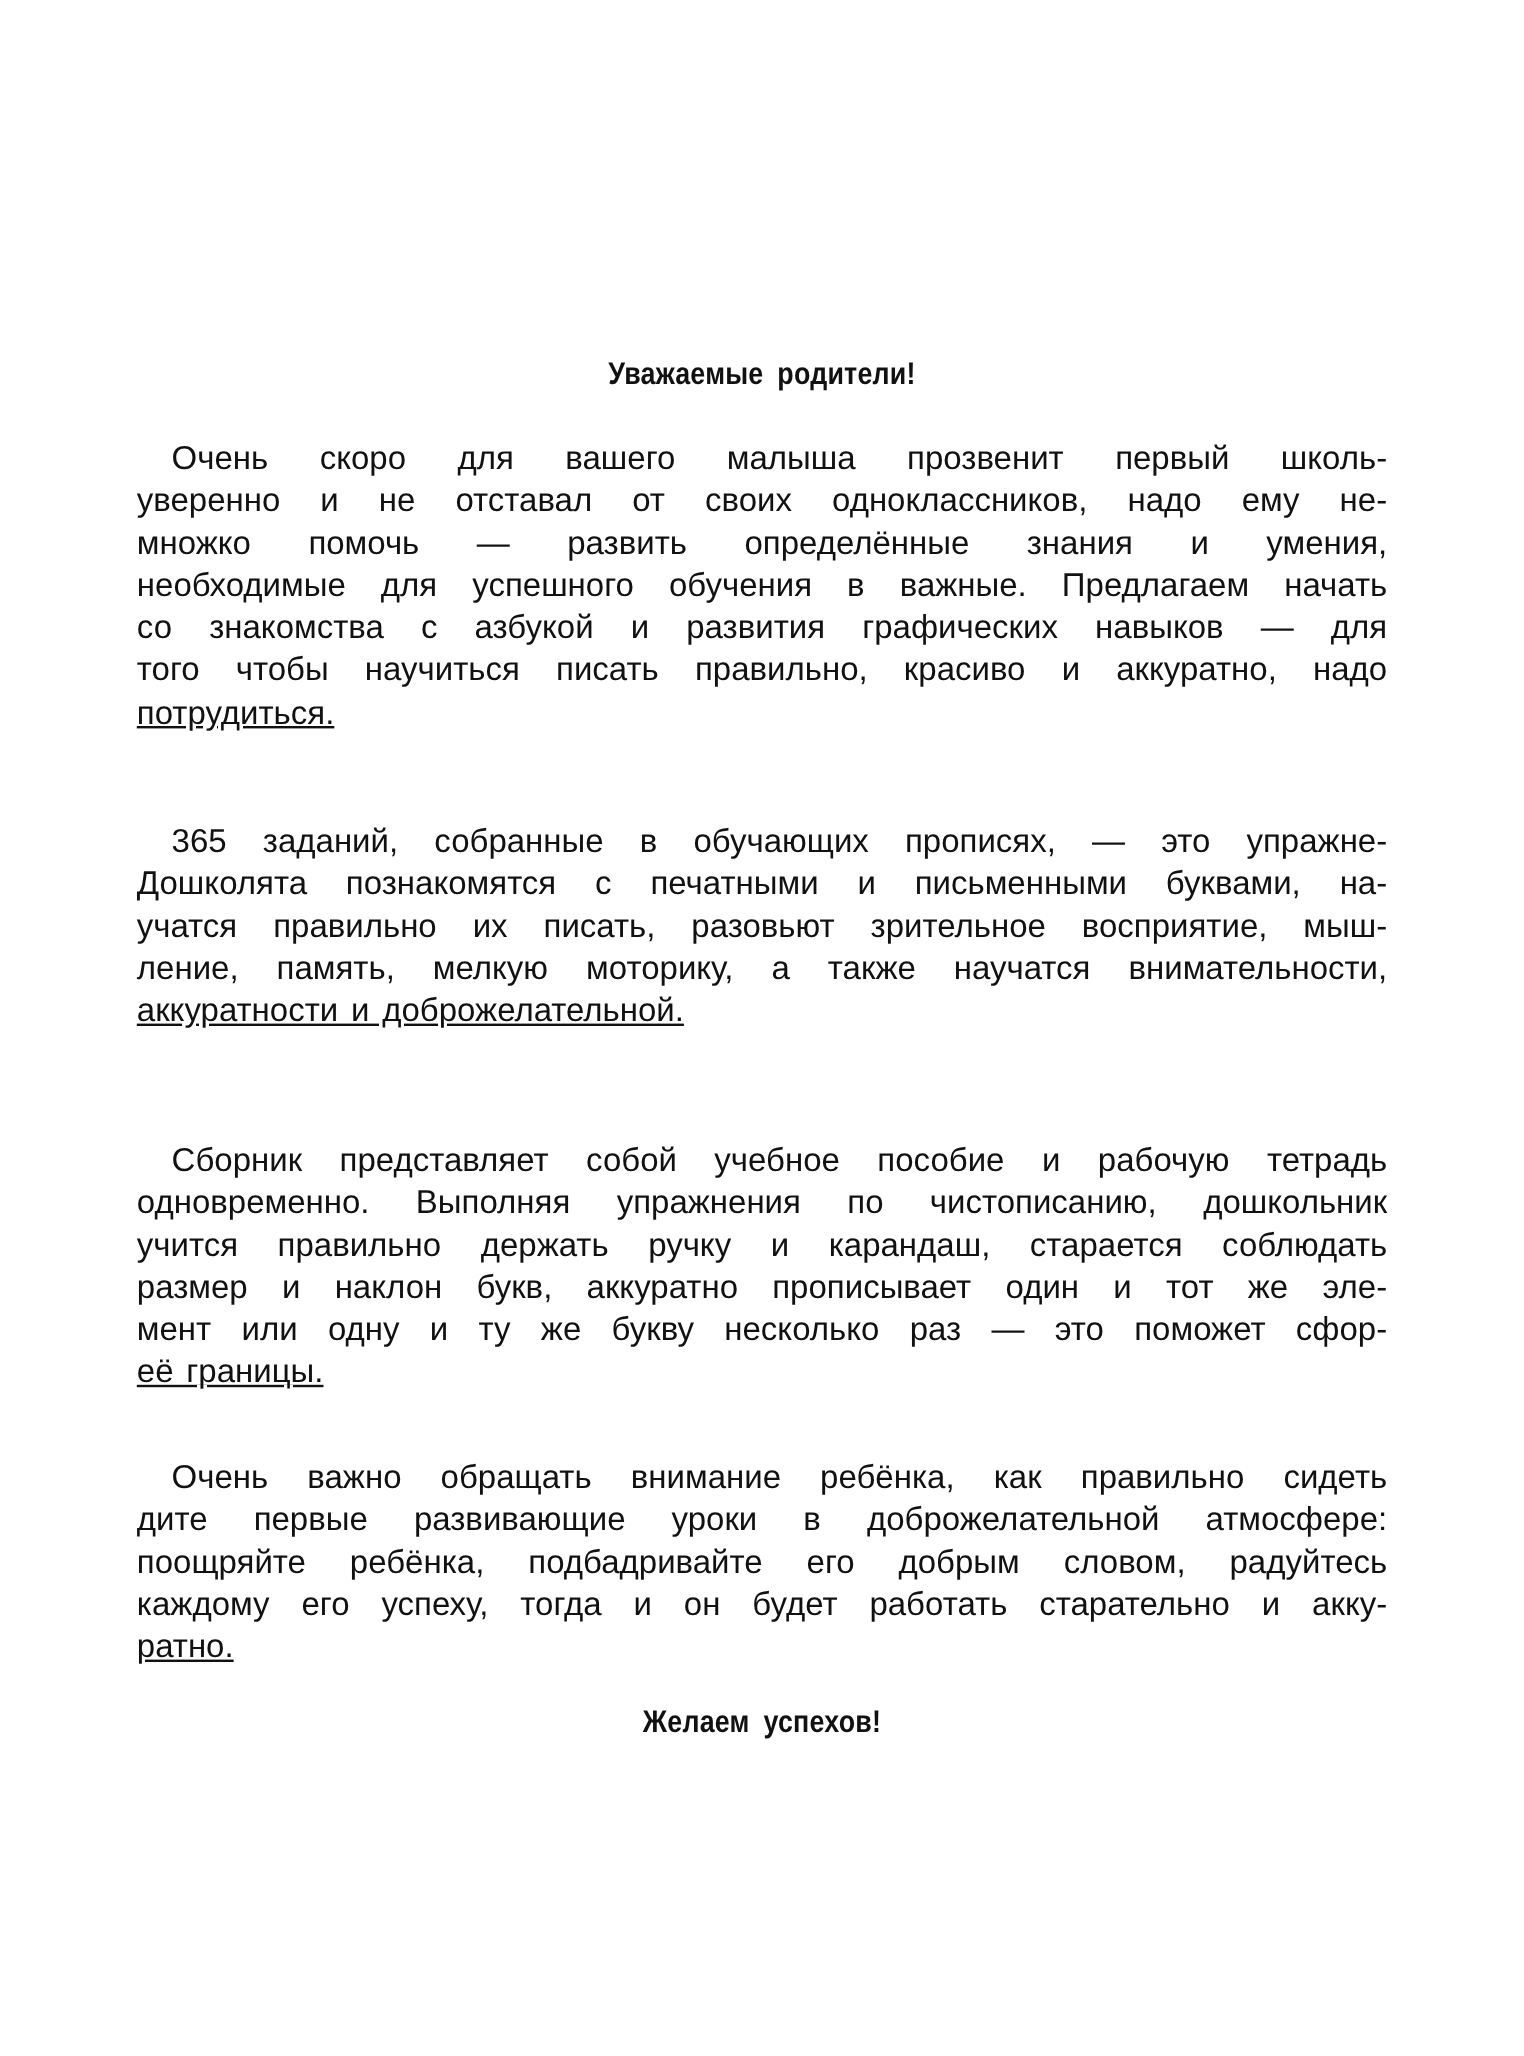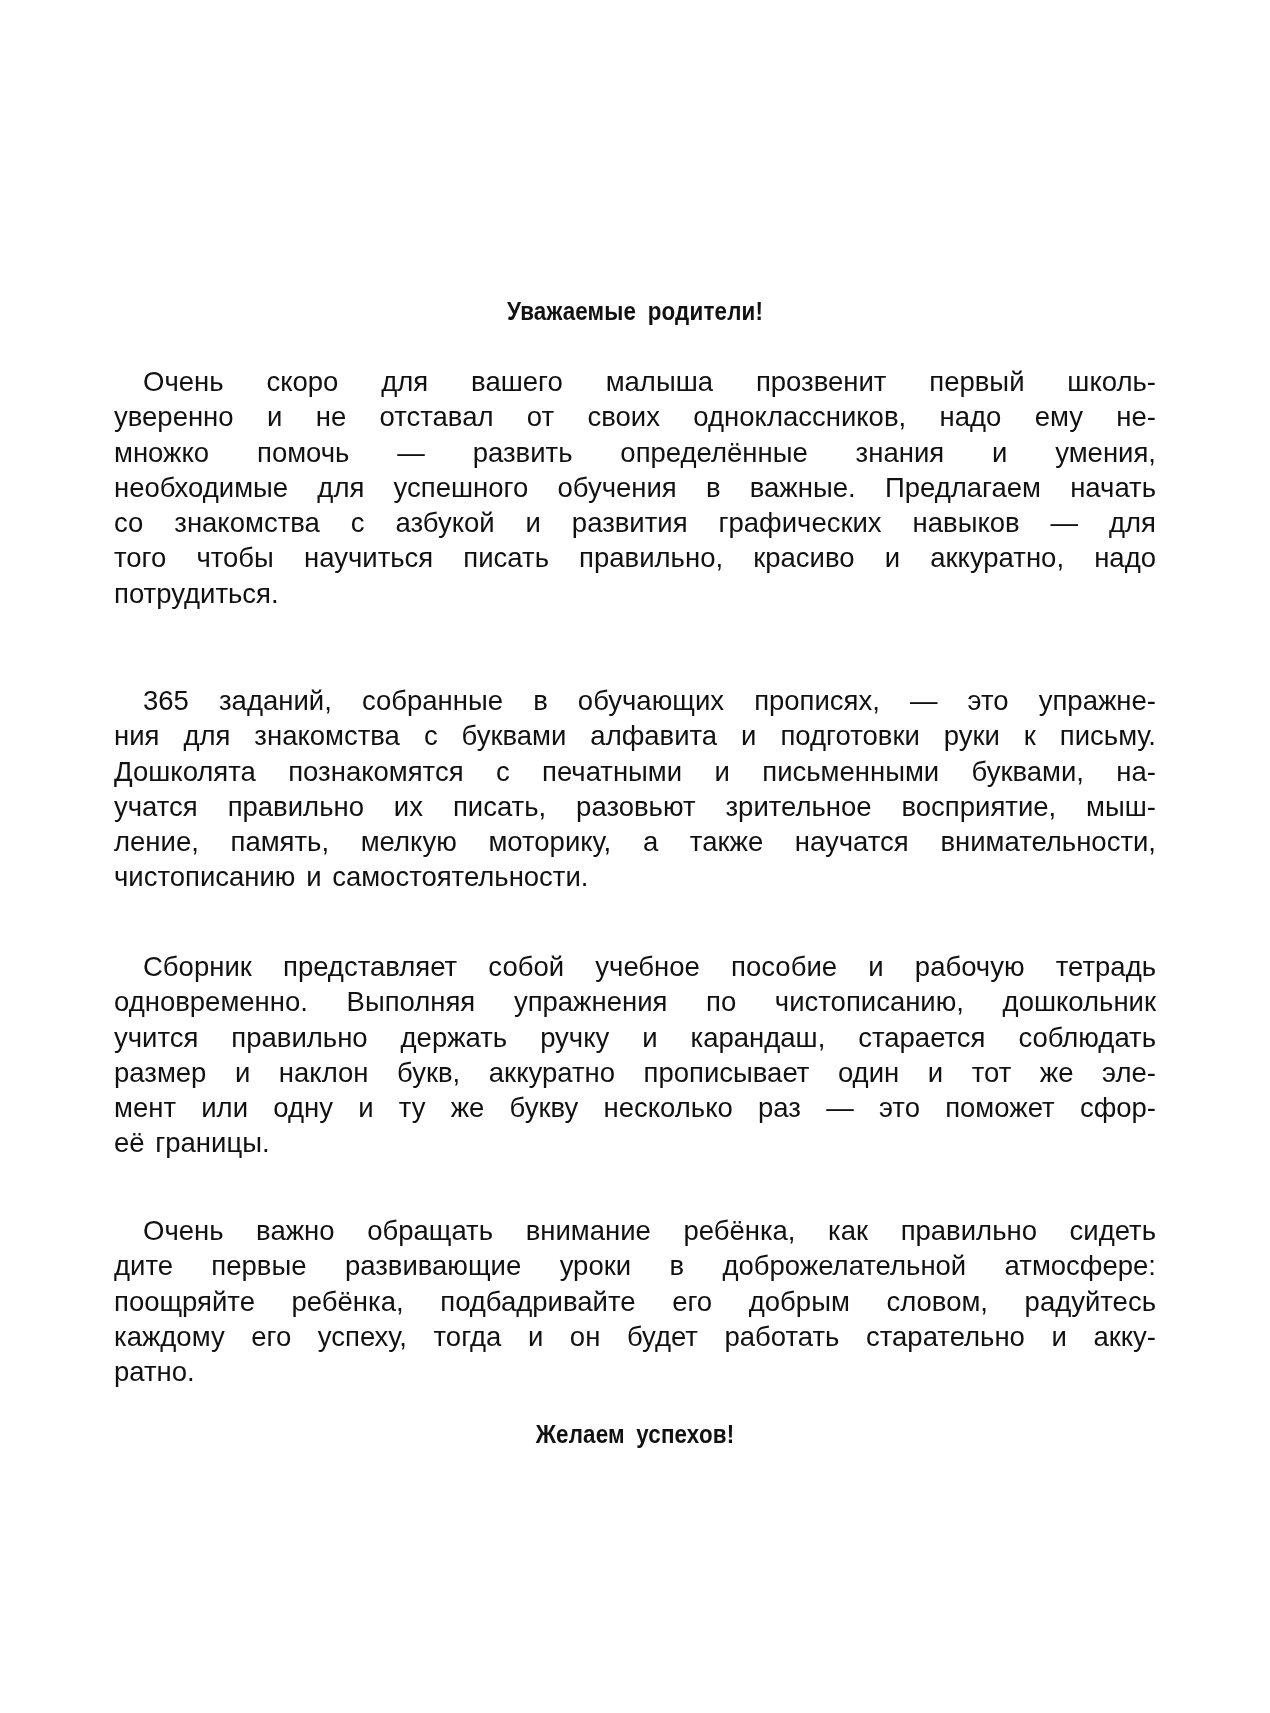--- a/index.html
+++ b/index.html
@@ -47,20 +47,21 @@
       font-size: 27.5px;
       text-align: justify;
       text-align-last: justify;
       white-space: nowrap;
       overflow: visible;
     }
     .line.indent { padding-left: 29px; }
     .line.last {
       text-align-last: left;
       word-spacing: 3px;
+      text-decoration: underline;
     }
     .p1 { top: 364px; }
     .p2 { top: 683px; }
     .p3 { top: 929px; margin-top: 20px; }
     .p4 { top: 1213px; }
   </style>
 </head>
 <body>
 
 <div class="page">
@@ -72,25 +73,24 @@
     <span class="line">уверенно и не отставал от своих одноклассников, надо ему не-</span>
     <span class="line">множко помочь — развить определённые знания и умения,</span>
     <span class="line">необходимые для успешного обучения в важные. Предлагаем начать</span>
     <span class="line">со знакомства с азбукой и развития графических навыков — для</span>
     <span class="line">того чтобы научиться писать правильно, красиво и аккуратно, надо</span>
     <span class="line last">потрудиться.</span>
   </div>
 
   <div class="para p2">
     <span class="line indent">365 заданий, собранные в обучающих прописях, — это упражне-</span>
-    <span class="line">ния для знакомства с буквами алфавита и подготовки руки к письму.</span>
     <span class="line">Дошколята познакомятся с печатными и письменными буквами, на-</span>
     <span class="line">учатся правильно их писать, разовьют зрительное восприятие, мыш-</span>
     <span class="line">ление, память, мелкую моторику, а также научатся внимательности,</span>
-    <span class="line last">чистописанию и самостоятельности.</span>
+    <span class="line last">аккуратности и доброжелательной.</span>
   </div>
 
   <div class="para p3">
     <span class="line indent">Сборник представляет собой учебное пособие и рабочую тетрадь</span>
     <span class="line">одновременно. Выполняя упражнения по чистописанию, дошкольник</span>
     <span class="line">учится правильно держать ручку и карандаш, старается соблюдать</span>
     <span class="line">размер и наклон букв, аккуратно прописывает один и тот же эле-</span>
     <span class="line">мент или одну и ту же букву несколько раз — это поможет сфор-</span>
     <span class="line last">её границы.</span>
   </div>

